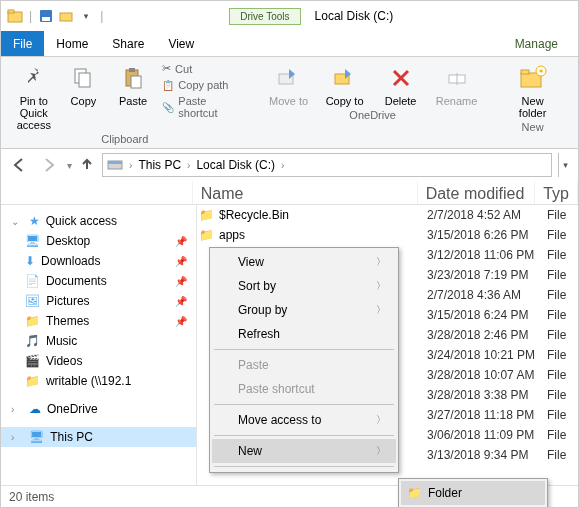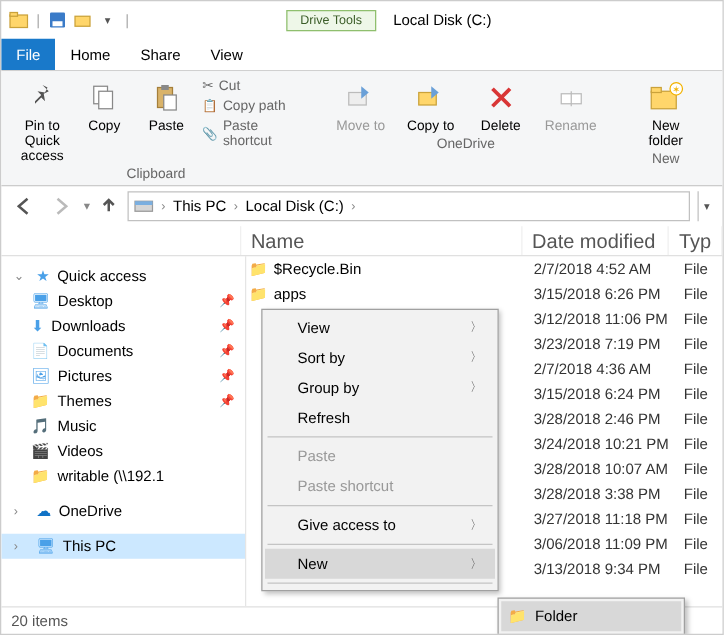--- a/index.html
+++ b/index.html
@@ -83,20 +83,21 @@
   <span class="t-sep">|</span>
   <span class="drive-tools-box">Drive Tools</span>
   <span class="title-text">Local Disk (C:)</span>
 </div>
 
 <div class="menubar">
   <div class="menu-tab file">File</div>
   <div class="menu-tab">Home</div>
   <div class="menu-tab">Share</div>
   <div class="menu-tab">View</div>
+  <div class="menu-tab context">Manage</div>
 </div>
 
 <div class="ribbon">
   <div class="rgroup">
     <div class="rgroup-buttons">
       <div class="rbtn-large two-line">
         <span class="rbtn-icon">
             <svg width="26" height="26">
               <path d="M13 3l5 5-4 2 1 6-3-3-5 5 0-2 5-5-3-3 6 1 2-4z" fill="#555"></path>
             </svg>
@@ -399,21 +400,21 @@
         </div>
       <div class="ctx-sep"></div>
       <div class="ctx-item disabled">
           <span>Paste</span>
         </div>
       <div class="ctx-item disabled">
           <span>Paste shortcut</span>
         </div>
       <div class="ctx-sep"></div>
       <div class="ctx-item">
-          <span>Give access to</span>
+          <span>Move access to</span>
           <span class="arrow">〉</span>
         </div>
       <div class="ctx-sep"></div>
       <div class="ctx-item hover">
           <span>New</span>
           <span class="arrow">〉</span>
         </div>
       <div class="ctx-sep"></div>
     </div>
 

